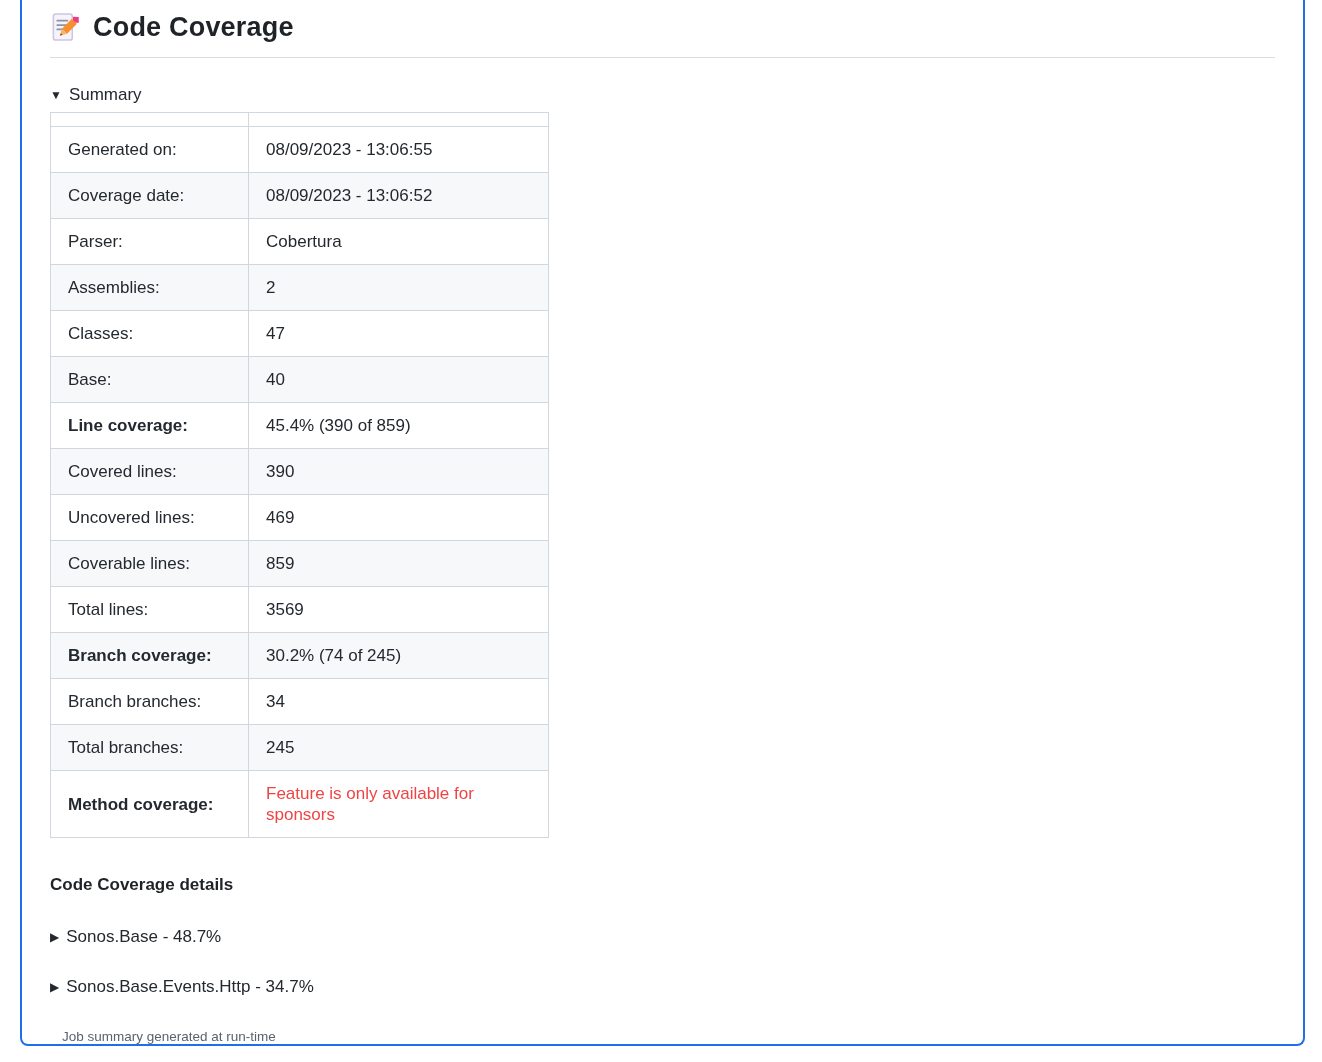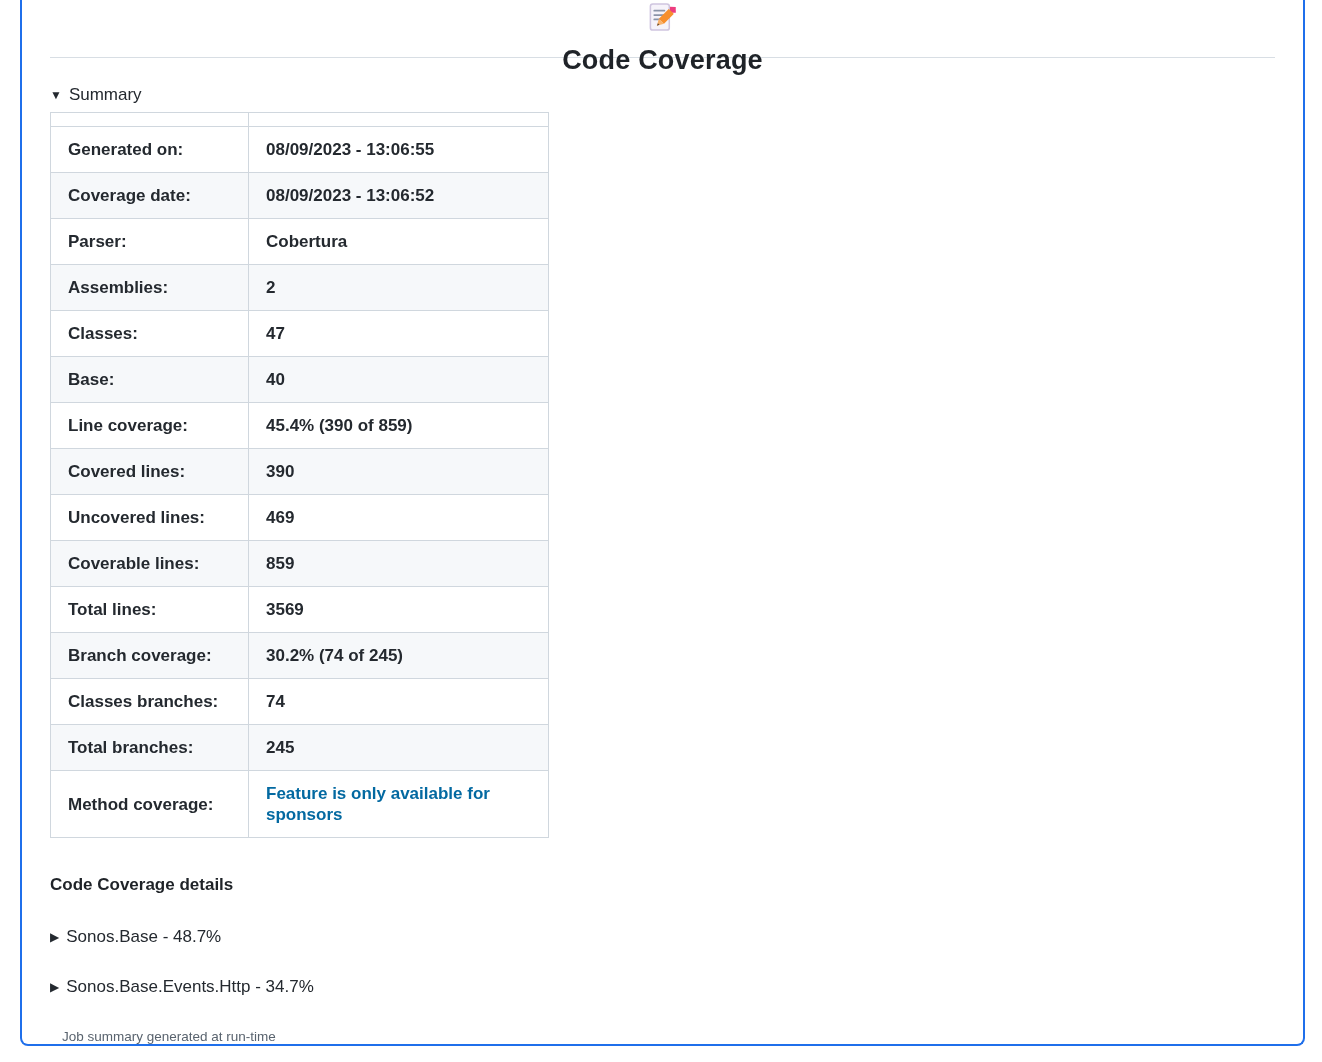--- a/index.html
+++ b/index.html
@@ -21,21 +21,20 @@
     border-top: none;
     border-radius: 0 0 8px 8px;
     padding: 2px 28px 0 28px;
     background: #ffffff;
   }
   .header {
     display: flex;
     align-items: center;
     gap: 12px;
     height: 50px;
-    flex-direction: column;
   }
   .memo-icon { width: 31px; height: 31px; display: inline-block; flex: 0 0 auto; }
   h1.page-title {
     margin: 0;
     font-size: 27px;
     font-weight: 600;
     color: #1f2328;
     letter-spacing: 0.2px;
   }
   hr.header-divider {
@@ -63,35 +62,35 @@
   table.coverage-table {
     border-collapse: collapse;
     margin-top: 7px;
     font-size: 17px;
     color: #24292f;
   }
   table.coverage-table th,
   table.coverage-table td {
     border: 1px solid #d0d7de;
     text-align: left;
-    font-weight: bold;
+    font-weight: normal;
   }
   table.coverage-table th {
     height: 14px;
     padding: 0;
   }
   table.coverage-table td {
     padding: 12px 17px;
     line-height: 21px;
   }
   td.label-cell { width: 198px; }
   td.value-cell { width: 300px; }
   tbody tr:nth-child(even) { background: #f6f8fa; }
   tr.bold-row td.label-cell { font-weight: 700; }
-  a.sponsors-link { color: #0369a1; text-decoration: none; }
+  a.sponsors-link { color: #ef4444; text-decoration: none; }
   h2.details-heading {
     margin: 33px 0 0 0;
     font-size: 17px;
     line-height: 28px;
     font-weight: 600;
     color: #1f2328;
   }
   .details-list details.assembly-details { margin-top: 28px; }
   .details-list details.assembly-details + details.assembly-details { margin-top: 30px; }
   p.footer-note {
@@ -180,22 +179,22 @@
   </tr>
           <tr>
     <td class="label-cell">Total lines:</td>
     <td class="value-cell">3569</td>
   </tr>
           <tr class="bold-row">
     <td class="label-cell">Branch coverage:</td>
     <td class="value-cell">30.2% (74 of 245)</td>
   </tr>
           <tr>
-    <td class="label-cell">Classes branches:</td>
-    <td class="value-cell">74</td>
+    <td class="label-cell">Branch branches:</td>
+    <td class="value-cell">34</td>
   </tr>
           <tr>
     <td class="label-cell">Total branches:</td>
     <td class="value-cell">245</td>
   </tr>
           <tr class="bold-row">
     <td class="label-cell">Method coverage:</td>
     <td class="value-cell"><a class="sponsors-link" href="#">Feature is only available for sponsors</a></td>
   </tr>
         </tbody>

